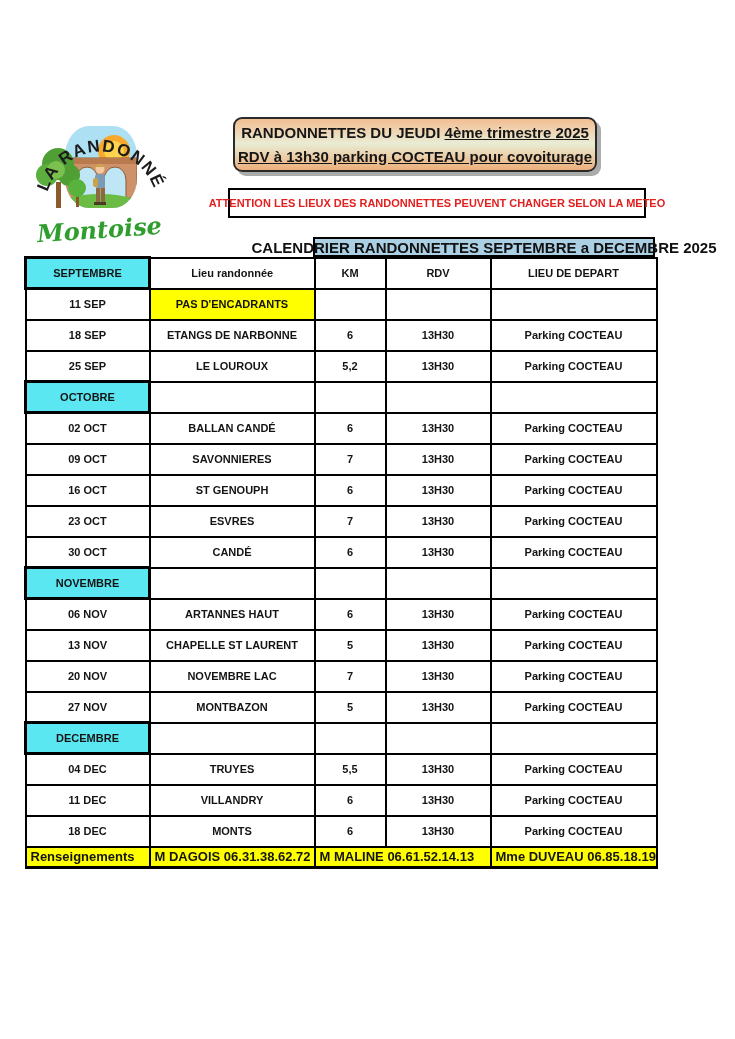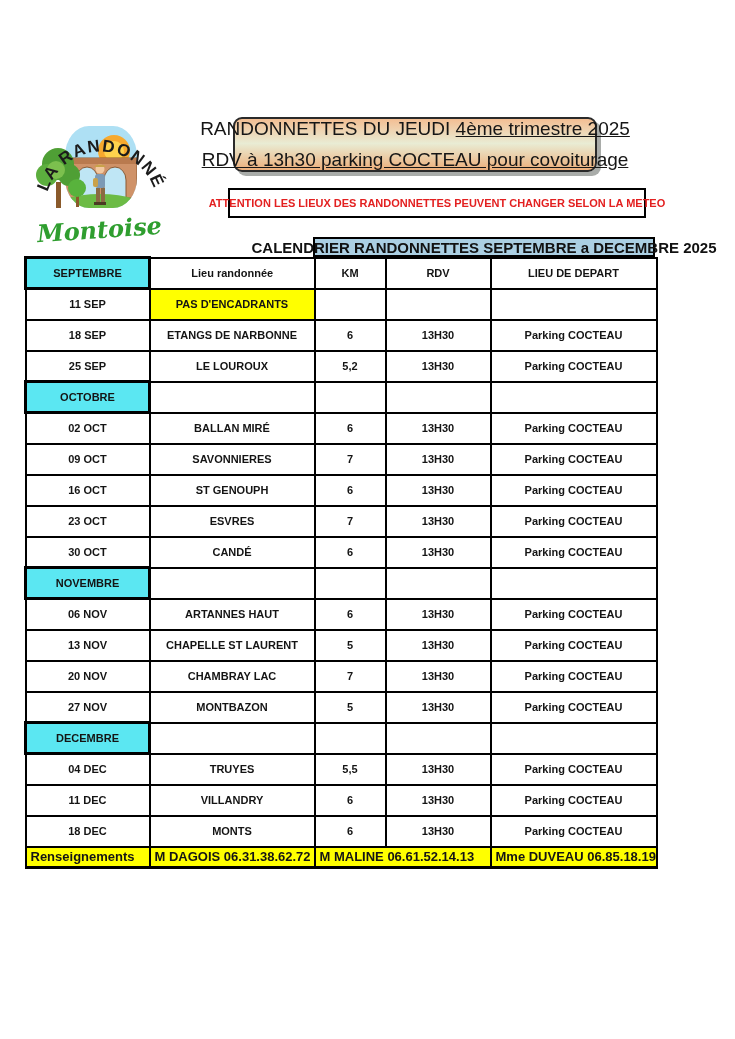--- a/index.html
+++ b/index.html
@@ -14,21 +14,21 @@
 
   
   .title-box{
     position:absolute;left:233px;top:117px;width:364px;height:55px;
     border:2px solid #2a2a2a;border-radius:9px;box-sizing:border-box;
     background:linear-gradient(180deg,#f3be93 0%,#e9ecd4 48%,#edaf7b 100%);
     box-shadow:4px 4px 0 #a9aca9;
     display:flex;flex-direction:column;justify-content:center;align-items:center;
     padding:2px 6px;
   }
-  .title-line{font-weight:normal;font-size:19px;line-height:1.6;color:#161616;white-space:nowrap;}
+  .title-line{font-weight:bold;font-size:15px;line-height:1.6;color:#161616;white-space:nowrap;}
   .u{text-decoration:underline;}
 
   
   .warning-box{
     position:absolute;left:228px;top:188px;width:418px;height:30px;box-sizing:border-box;
     border:2px solid #000;background:#fff;
     display:flex;align-items:center;justify-content:center;text-align:center;
   }
   .warning-text{color:#e32020;font-weight:bold;font-size:11px;white-space:nowrap;}
 
@@ -165,21 +165,21 @@
         </tr>
         <tr class="month">
           <td>OCTOBRE</td>
           <td></td>
           <td></td>
           <td></td>
           <td></td>
         </tr>
         <tr class="data">
           <td>02 OCT</td>
-          <td>BALLAN MIRÉ</td>
+          <td>BALLAN CANDÉ</td>
           <td>6</td>
           <td>13H30</td>
           <td>Parking COCTEAU</td>
         </tr>
         <tr class="data">
           <td>09 OCT</td>
           <td>SAVONNIERES</td>
           <td>7</td>
           <td>13H30</td>
           <td>Parking COCTEAU</td>
@@ -221,21 +221,21 @@
         </tr>
         <tr class="data">
           <td>13 NOV</td>
           <td>CHAPELLE ST LAURENT</td>
           <td>5</td>
           <td>13H30</td>
           <td>Parking COCTEAU</td>
         </tr>
         <tr class="data">
           <td>20 NOV</td>
-          <td>CHAMBRAY LAC</td>
+          <td>NOVEMBRE LAC</td>
           <td>7</td>
           <td>13H30</td>
           <td>Parking COCTEAU</td>
         </tr>
         <tr class="data">
           <td>27 NOV</td>
           <td>MONTBAZON</td>
           <td>5</td>
           <td>13H30</td>
           <td>Parking COCTEAU</td>

